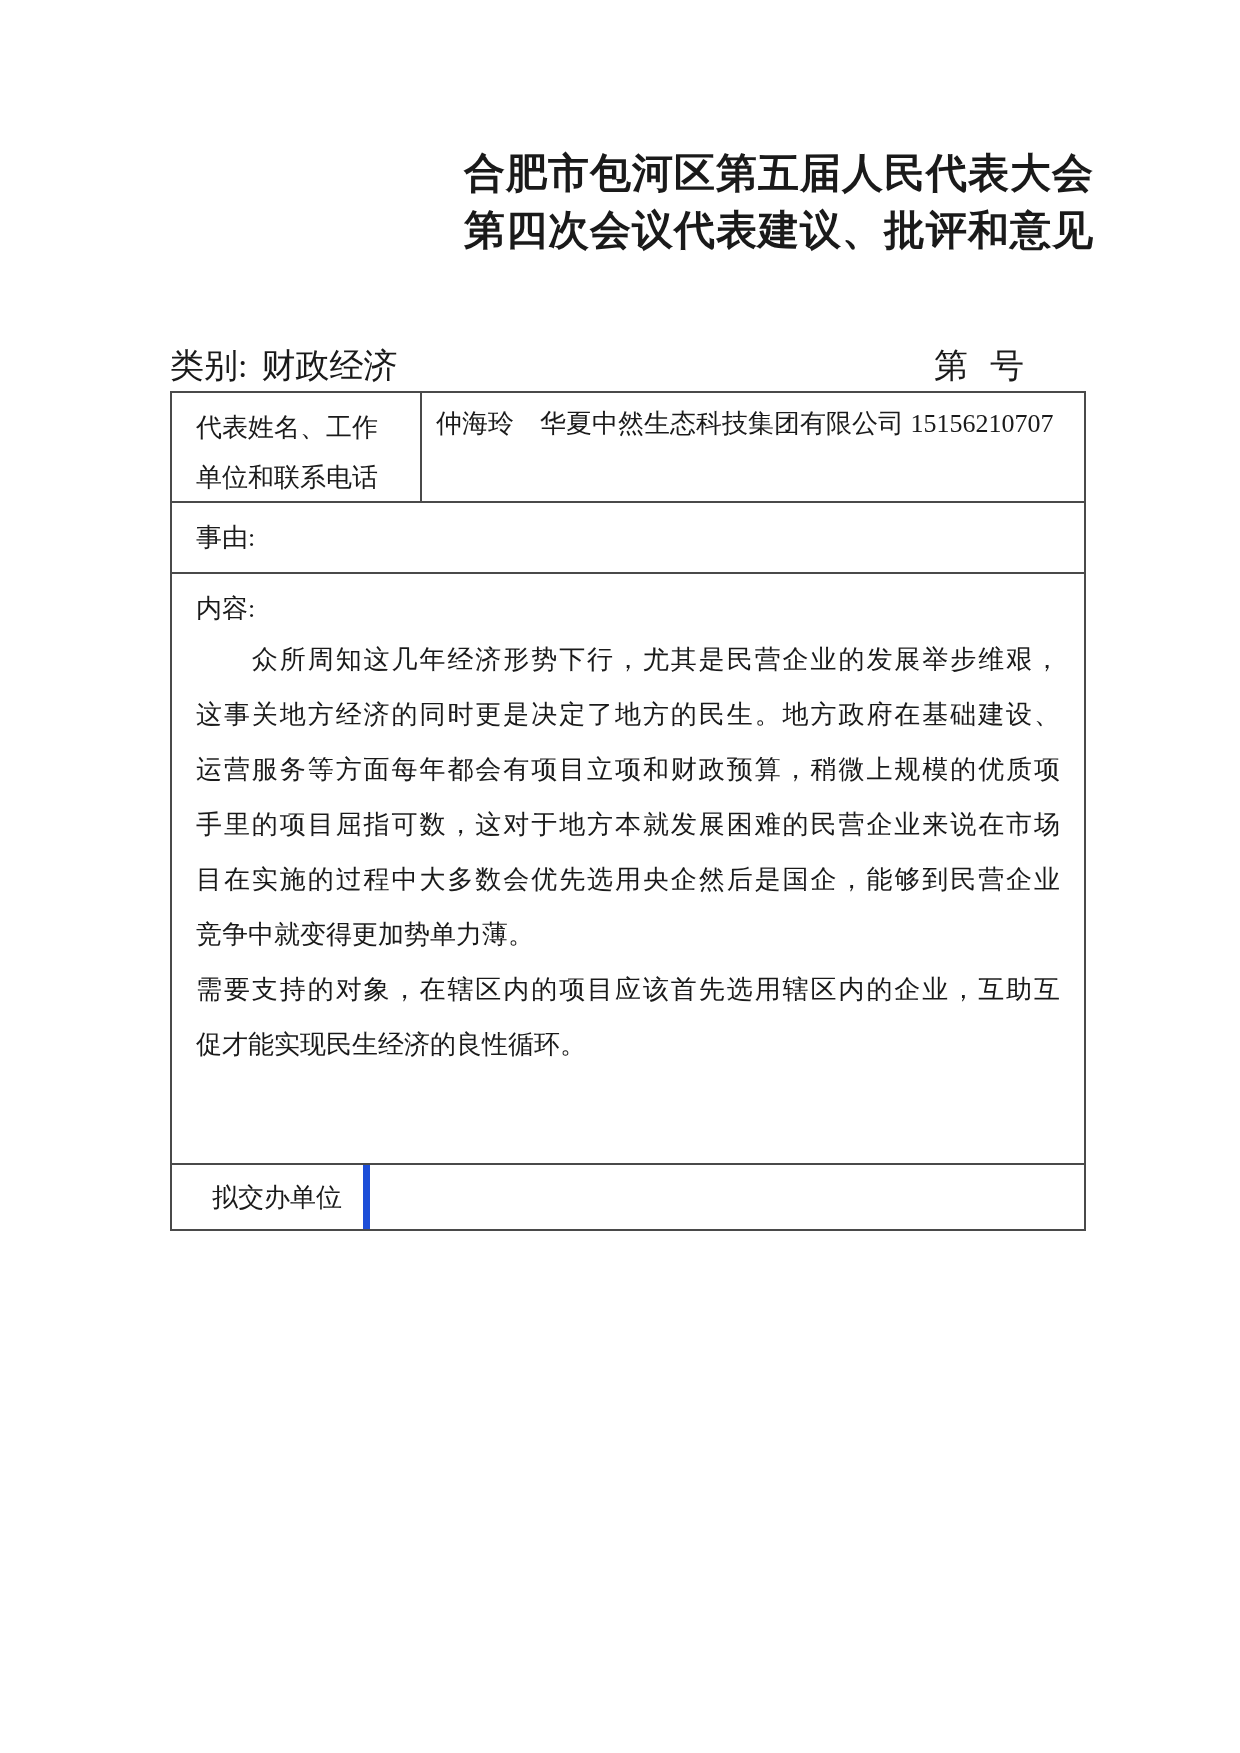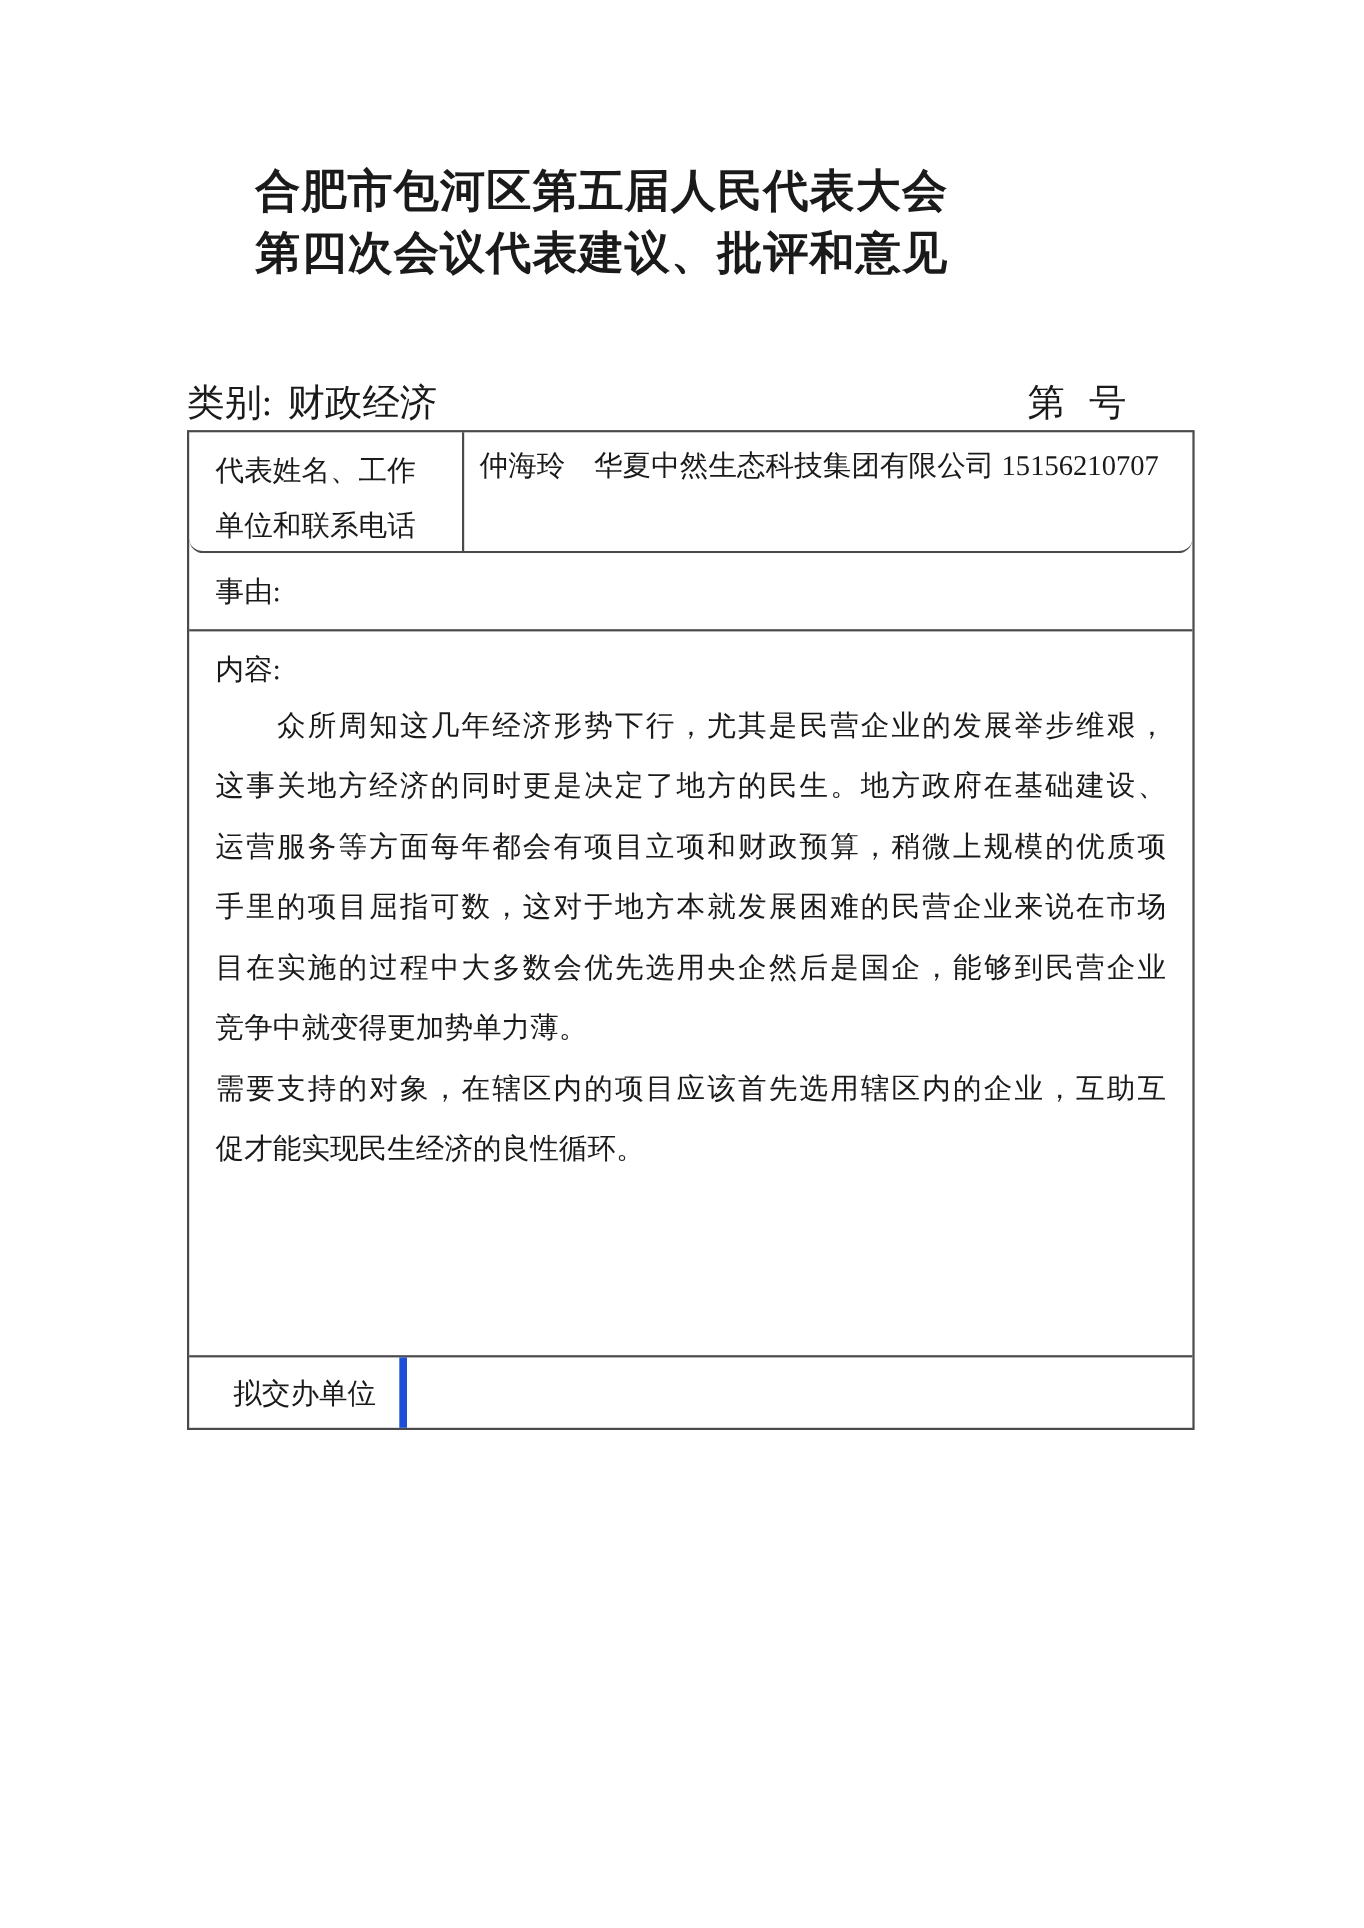--- a/index.html
+++ b/index.html
@@ -14,21 +14,21 @@
   .sheet {
     position: relative;
     width: 1240px;
     height: 1753px;
     background: #ffffff;
   }
   
   .doc-title {
     margin-top: 145px;
     padding-right: 146px;
-    text-align: center;
+    text-align: right;
     font-size: 41px;
     font-weight: bold;
     line-height: 57px;
     letter-spacing: 1px;
   }
   
   .meta-row {
     margin: 92px 154px 0 170px;
     height: 38px;
     display: flex;
@@ -45,21 +45,21 @@
   }
   
   .form {
     margin: 0 154px 0 170px;
     border: 2px solid #4a4a4a;
     font-size: 26px;
   }
   .row { border-bottom: 2px solid #4a4a4a; }
   .row:last-child { border-bottom: none; }
 
-  .row-rep { display: flex; height: 110px; border-radius: 13px; }
+  .row-rep { display: flex; height: 110px; }
   .rep-label {
     width: 250px;
     flex: 0 0 250px;
     border-right: 2px solid #4a4a4a;
     padding: 10px 0 0 24px;
     line-height: 50px;
   }
   .rep-value {
     flex: 1;
     padding: 13px 8px 0 14px;
@@ -68,21 +68,21 @@
 
   .row-subject {
     height: 71px;
     display: flex;
     align-items: center;
     padding-left: 24px;
     column-gap: 16px;
   }
 
   .row-content {
-    height: 660px;
+    height: 591px;
     padding: 12px 24px 0 24px;
   }
   .content-label { line-height: 46px; }
   .text-line {
     line-height: 55px;
     text-align: justify;
     text-align-last: justify;
     white-space: pre-wrap;
   }
   .text-line.is-last {

